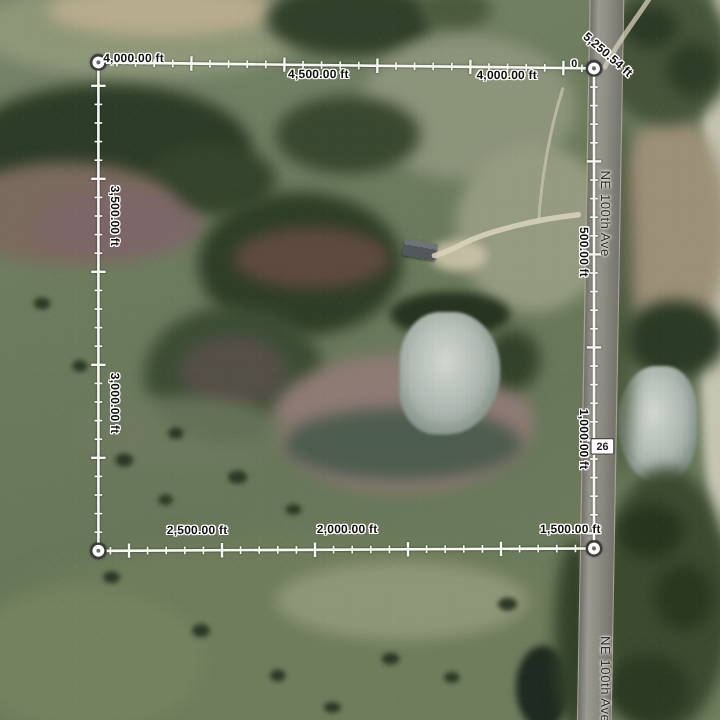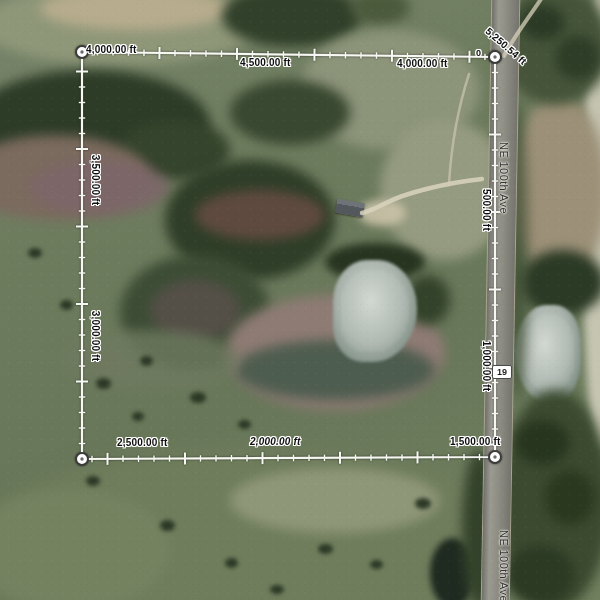--- a/index.html
+++ b/index.html
@@ -229,25 +229,25 @@
       <circle cx="82" cy="459" r="6" fill="#fdfdfd" stroke="#3b3b3b" stroke-width="2"></circle>
       <circle cx="82" cy="459" r="1.7" fill="#6a6a6a"></circle>
     </g>
   </svg>
 
   <div class="mlabel" style="left:86px;top:44px;">4,000.00 ft</div>
   <div class="mlabel" style="left:240px;top:57px;">4,500.00 ft</div>
   <div class="mlabel" style="left:397px;top:58px;">4,000.00 ft</div>
   <div class="mlabel vert" style="left:486px;top:210px;">500.00 ft</div>
   <div class="mlabel vert" style="left:486px;top:366px;">1,000.00 ft</div>
-  <div class="mlabel" style="left:85px;top:437px;padding-left:32px;">2,500.00 ft</div>
-  <div class="mlabel" style="left:250px;top:436px;font-style:italic;">2,000.00 ft</div>
+  <div class="mlabel" style="left:107px;top:437px;padding-left:32px;">2,500.00 ft</div>
+  <div class="mlabel" style="left:264px;top:436px;">2,000.00 ft</div>
   <div class="mlabel" style="left:406px;top:436px;margin-left:44px;">1,500.00 ft</div>
   <div class="mlabel vert" style="left:95px;top:180px;">3,500.00 ft</div>
   <div class="mlabel vert" style="left:95px;top:336px;">3,000.00 ft</div>
   <div class="mlabel zero" style="left:476px;top:48px;">0</div>
   <div class="mlabel total" style="left:487px;top:24px;">5,250.54 ft</div>
 
   <div class="roadlabel" style="left:504px;top:178px;">NE 100th Ave</div>
   <div class="roadlabel" style="left:504px;top:566px;">NE 100th Ave</div>
-  <div class="badge" style="left:502px;top:372px;">19</div>
+  <div class="badge" style="left:502px;top:372px;">26</div>
 
 </div>
 
 </body></html>

